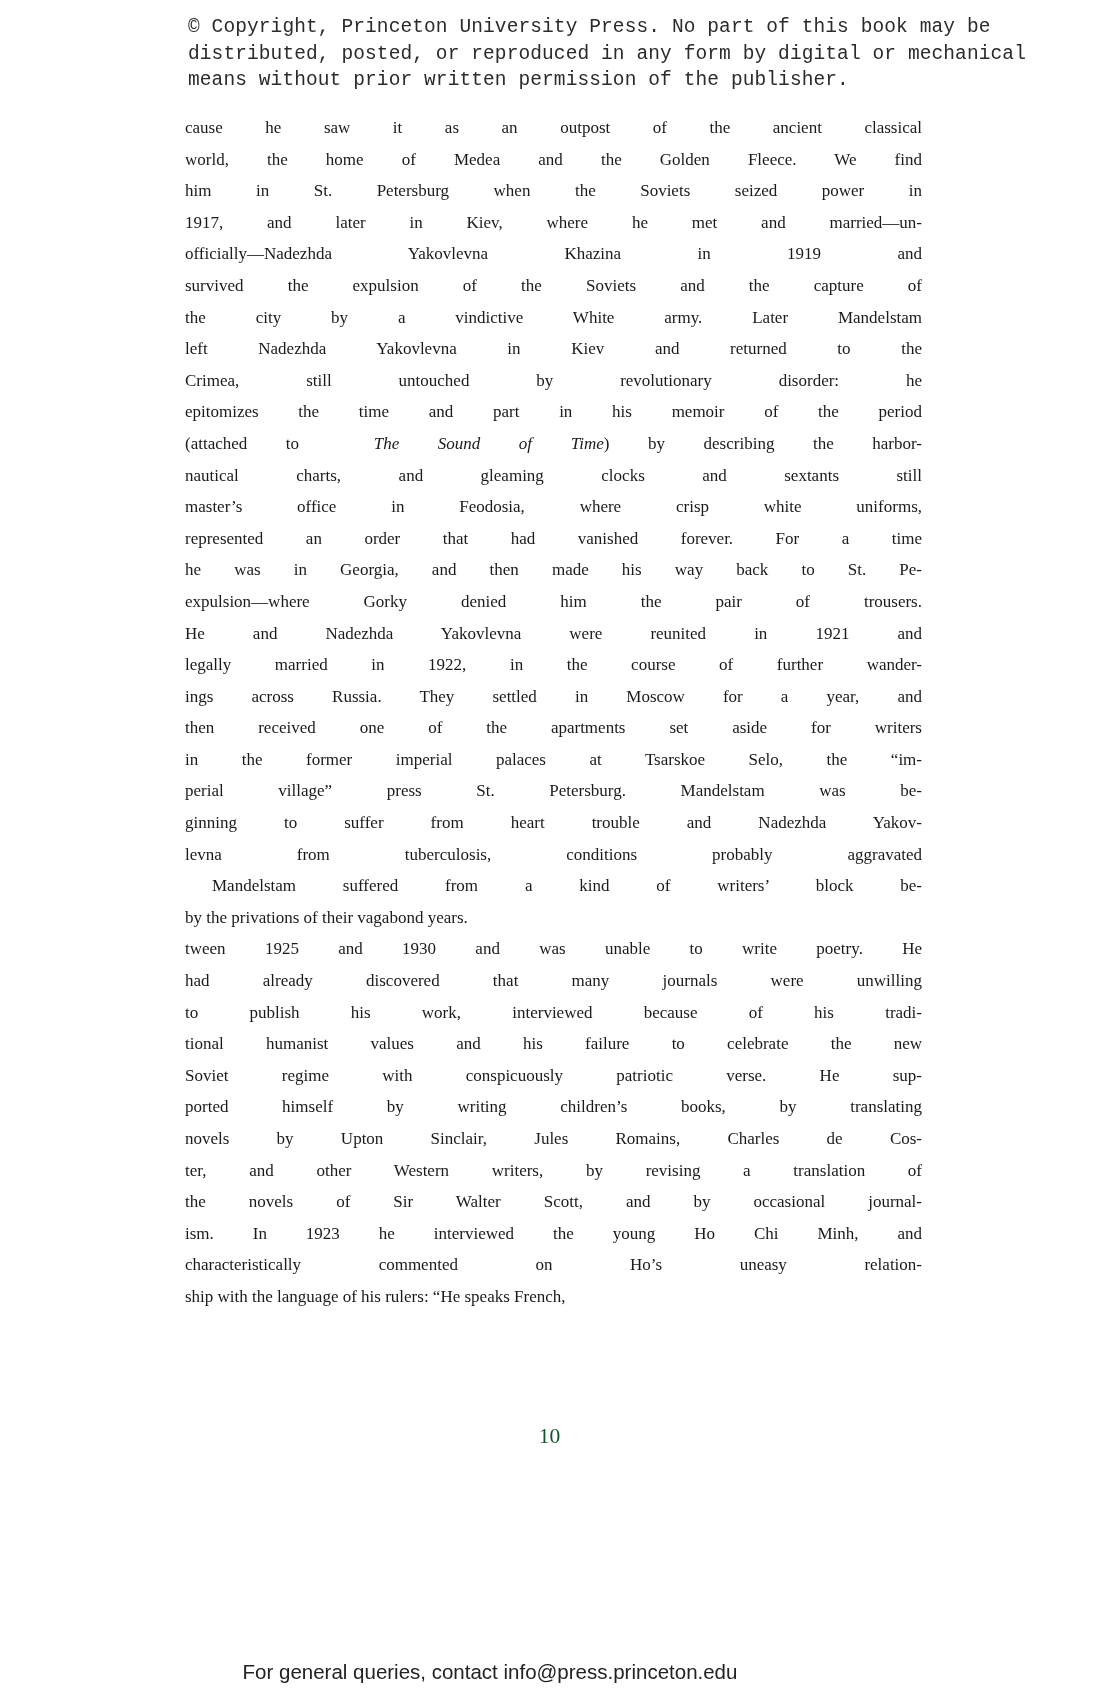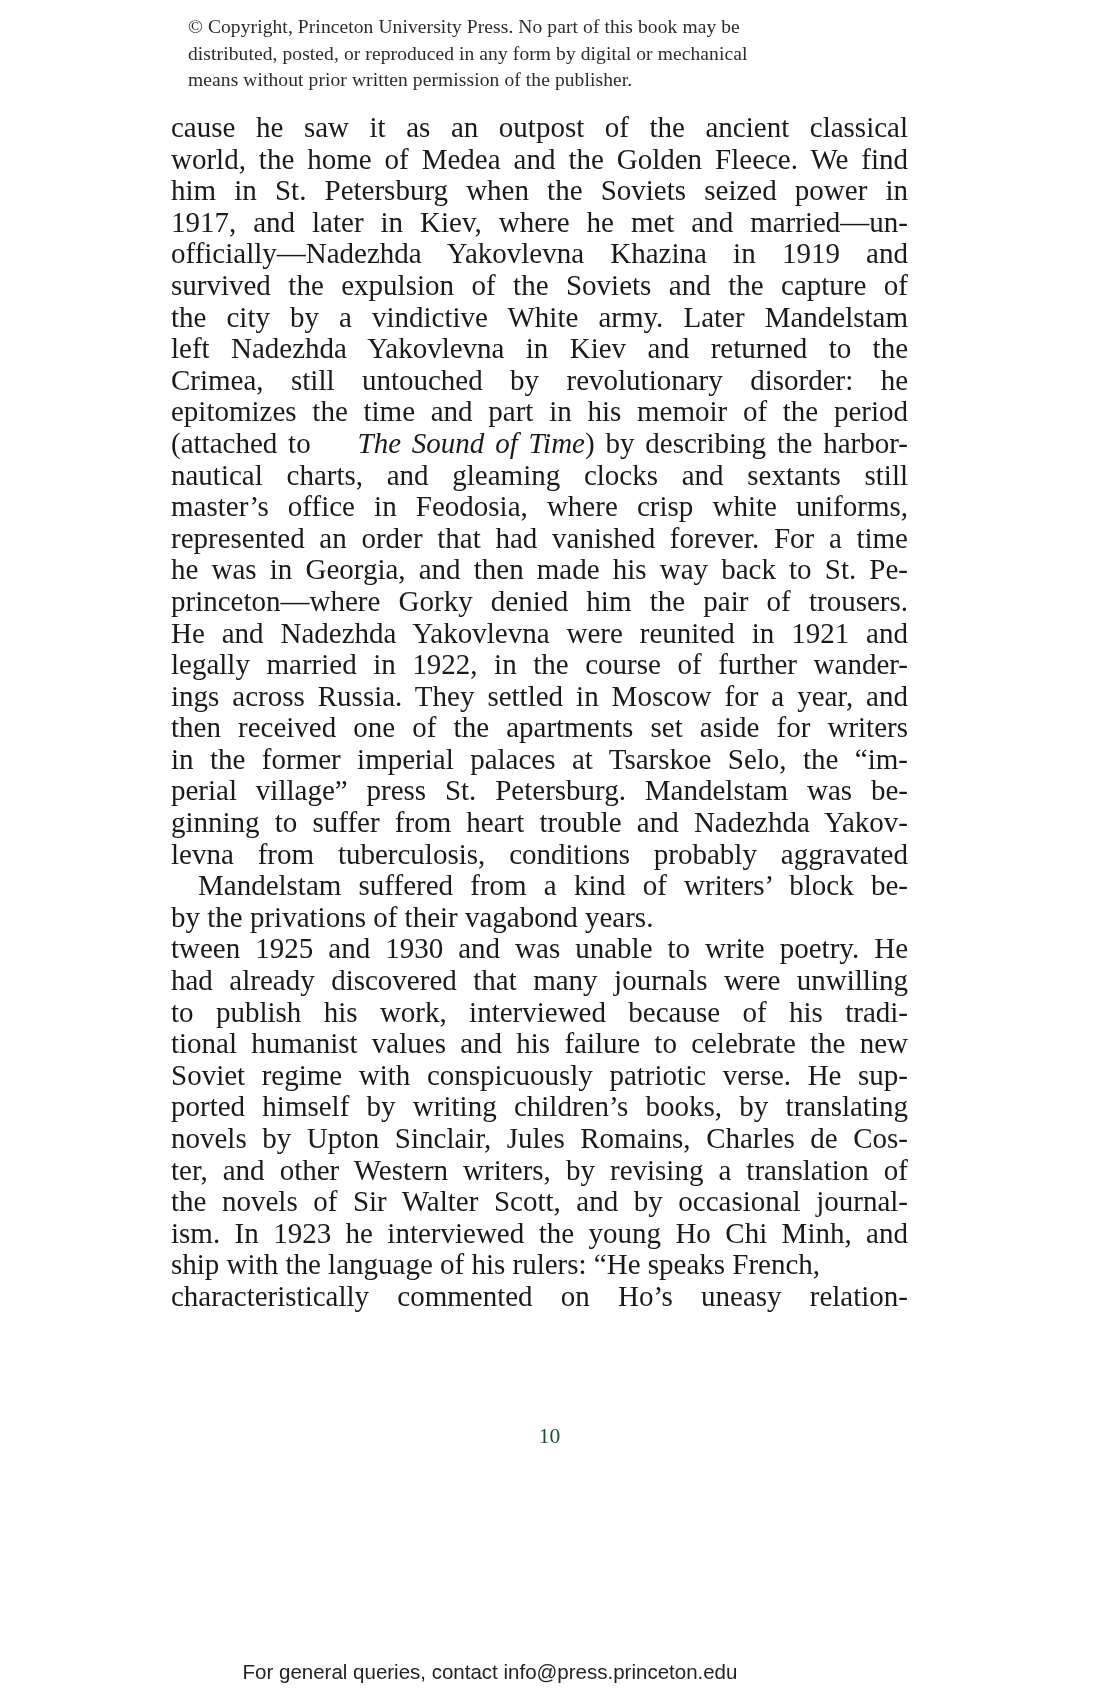--- a/index.html
+++ b/index.html
@@ -14,32 +14,32 @@
   }
   .page {
     position: absolute;
     inset: 0;
     background: #ffffff;
   }
   .copyright {
     position: absolute;
     left: 188px;
     top: 14px;
-    font-family: Liberation Serif, serif;
+    font-family: Liberation Mono, monospace;
     font-size: 19.5px;
     line-height: 26.5px;
     color: #2b2b2b;
     letter-spacing: 0.1px;
   }
   .body-text {
     position: absolute;
-    left: 171px;
+    left: 185px;
     top: 112px;
     width: 737px;
-    font-size: 29px;
+    font-size: 17px;
     line-height: 31.6px;
     color: #1a1a1a;
   }
   .line {
     text-align: justify;
     text-align-last: justify;
     white-space: normal;
   }
   .line.last { text-align-last: left; }
   .line.indent { text-indent: 27px; }
@@ -84,42 +84,42 @@
       <div class="line"><span>survived the expulsion of the Soviets and the capture of</span></div>
       <div class="line"><span>the city by a vindictive White army. Later Mandelstam</span></div>
       <div class="line"><span>left Nadezhda Yakovlevna in Kiev and returned to the</span></div>
       <div class="line"><span>Crimea, still untouched by revolutionary disorder: he</span></div>
       <div class="line"><span>epitomizes the time and part in his memoir of the period</span></div>
       <div class="line"><span>(attached to </span><span class="it">The Sound of Time</span><span>) by describing the harbor-</span></div>
       <div class="line"><span>nautical charts, and gleaming clocks and sextants still</span></div>
       <div class="line"><span>master’s office in Feodosia, where crisp white uniforms,</span></div>
       <div class="line"><span>represented an order that had vanished forever. For a time</span></div>
       <div class="line"><span>he was in Georgia, and then made his way back to St. Pe-</span></div>
-      <div class="line"><span>princeton—where Gorky denied him the pair of trousers.</span></div>
+      <div class="line"><span>expulsion—where Gorky denied him the pair of trousers.</span></div>
       <div class="line"><span>He and Nadezhda Yakovlevna were reunited in 1921 and</span></div>
       <div class="line"><span>legally married in 1922, in the course of further wander-</span></div>
       <div class="line"><span>ings across Russia. They settled in Moscow for a year, and</span></div>
       <div class="line"><span>then received one of the apartments set aside for writers</span></div>
       <div class="line"><span>in the former imperial palaces at Tsarskoe Selo, the “im-</span></div>
       <div class="line"><span>perial village” press St. Petersburg. Mandelstam was be-</span></div>
       <div class="line"><span>ginning to suffer from heart trouble and Nadezhda Yakov-</span></div>
       <div class="line"><span>levna from tuberculosis, conditions probably aggravated</span></div>
       <div class="line indent"><span>Mandelstam suffered from a kind of writers’ block be-</span></div>
       <div class="line last"><span>by the privations of their vagabond years.</span></div>
       <div class="line"><span>tween 1925 and 1930 and was unable to write poetry. He</span></div>
       <div class="line"><span>had already discovered that many journals were unwilling</span></div>
       <div class="line"><span>to publish his work, interviewed because of his tradi-</span></div>
       <div class="line"><span>tional humanist values and his failure to celebrate the new</span></div>
       <div class="line"><span>Soviet regime with conspicuously patriotic verse. He sup-</span></div>
       <div class="line"><span>ported himself by writing children’s books, by translating</span></div>
       <div class="line"><span>novels by Upton Sinclair, Jules Romains, Charles de Cos-</span></div>
       <div class="line"><span>ter, and other Western writers, by revising a translation of</span></div>
       <div class="line"><span>the novels of Sir Walter Scott, and by occasional journal-</span></div>
       <div class="line"><span>ism. In 1923 he interviewed the young Ho Chi Minh, and</span></div>
+      <div class="line"><span>characteristically commented on Ho’s uneasy relation-</span></div>
       <div class="line last"><span>ship with the language of his rulers: “He speaks French,</span></div>
-      <div class="line"><span>characteristically commented on Ho’s uneasy relation-</span></div>
     </main>
 
   <div class="page-number">10</div>
 
   <footer class="footer">For general queries, contact info@press.princeton.edu</footer>
 
 </div>
 
 </body></html>

